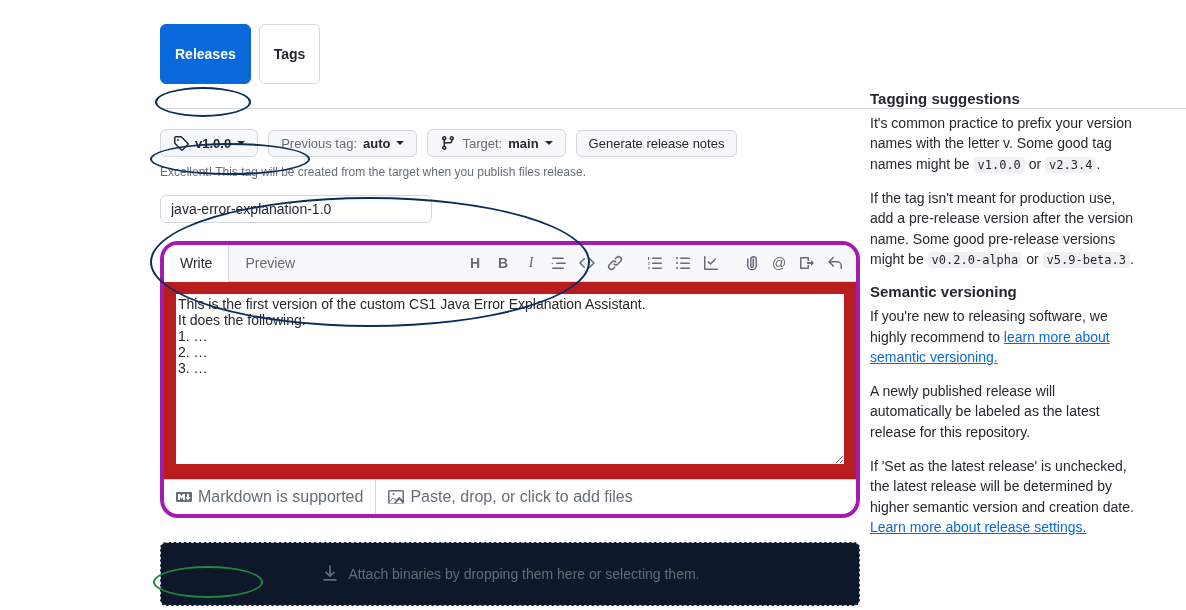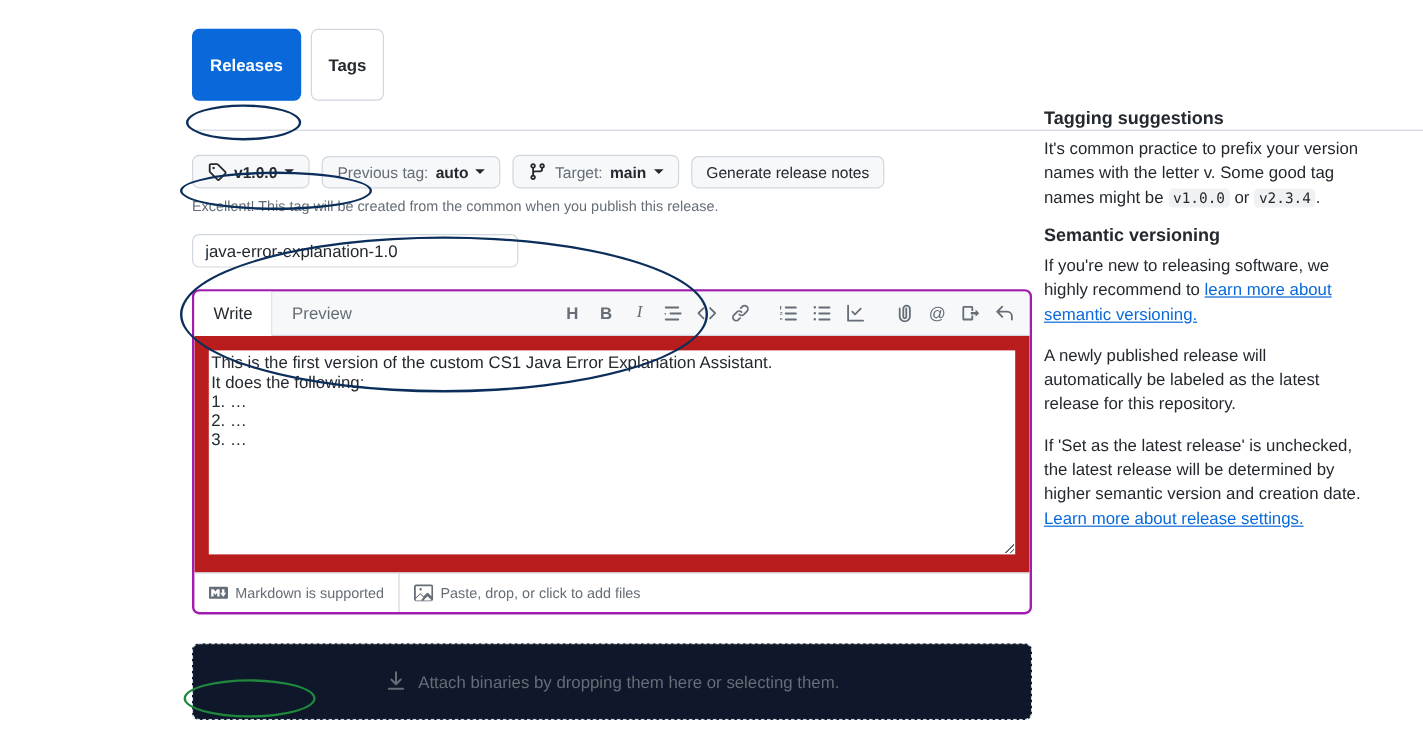--- a/index.html
+++ b/index.html
@@ -80,22 +80,22 @@
     width: 272px;
     padding: 5px 10px;
     border: 1px solid #d0d7de;
     border-radius: 6px;
     font-size: 14px;
     margin-bottom: 18px;
     background: #fff;
     color: #24292f;
   }
   .editor-wrap {
-    border: 2px solid #a21caf;
-    border-radius: 6px;
+    border: 4px solid #a21caf;
+    border-radius: 18px;
     overflow: hidden;
   }
   .editor-tabs {
     display: flex;
     align-items: center;
     border-bottom: 1px solid #d0d7de;
     background: #f6f8fa;
   }
   .editor-tab {
     padding: 10px 16px;
@@ -142,21 +142,21 @@
     border: none;
     resize: both;
     font-family: inherit;
     font-size: 14px;
     outline: none;
     color: #24292f;
   }
   .editor-footer {
     display: flex;
     border-top: 1px solid #d0d7de;
-    font-size: 12px;
+    font-size: 16px;
     color: #656d76;
   }
   .editor-footer > div {
     padding: 8px 12px;
     display: flex;
     align-items: center;
     gap: 6px;
   }
   .editor-footer > div:first-child {
     border-right: 1px solid #d0d7de;
@@ -256,21 +256,21 @@
             <path d="M9.5 3.25a2.25 2.25 0 113 2.122V6A2.5 2.5 0 0110 8.5H6a1 1 0 00-1 1v1.128a2.251 2.251 0 11-1.5 0V5.372a2.25 2.25 0 111.5 0v1.836A2.49 2.49 0 016 7h4a1 1 0 001-1v-.628A2.25 2.25 0 019.5 3.25zM4.25 2.5a.75.75 0 100 1.5.75.75 0 000-1.5zm0 9.5a.75.75 0 100 1.5.75.75 0 000-1.5zm7.5-9.5a.75.75 0 100 1.5.75.75 0 000-1.5z"></path>
           </svg>
         <span class="label-muted">Target:</span>
         <span class="label-strong">main</span>
         <span class="caret"></span>
       </div>
 
       <div class="btn">Generate release notes</div>
     </div>
 
-    <div class="tag-hint">Excellent! This tag will be created from the common when you publish this release.</div>
+    <div class="tag-hint">Excellent! This tag will be created from the target when you publish files release.</div>
 
     <input class="title-input" type="text" value="java-error-explanation-1.0" style="">
 
     
     <div class="editor-wrap">
       <div class="editor-tabs">
         <div class="editor-tab active">Write</div>
         <div class="editor-tab">Preview</div>
         <div class="toolbar">
           <span class="tool-btn" style="font-weight:600;">H</span>
@@ -369,20 +369,23 @@
     
     
 
   </div>
 
   <div class="sidebar">
     <h3>Tagging suggestions</h3>
     <p>
       <span>It's common practice to prefix your version names with the letter v. Some good tag names might be </span><code>v1.0.0</code><span> or </span><code>v2.3.4</code><span>.</span>
     </p>
+    <p>
+      <span>If the tag isn't meant for production use, add a pre-release version after the version name. Some good pre-release versions might be </span><code>v0.2.0-alpha</code><span> or </span><code>v5.9-beta.3</code><span>.</span>
+    </p>
     <h3>Semantic versioning</h3>
     <p>
       <span>If you're new to releasing software, we highly recommend to </span><a href="#">learn more about semantic versioning.</a>
     </p>
     <p>A newly published release will automatically be labeled as the latest release for this repository.</p>
     <p>
       <span>If 'Set as the latest release' is unchecked, the latest release will be determined by higher semantic version and creation date. </span><a href="#">Learn more about release settings.</a>
     </p>
   </div>
 

